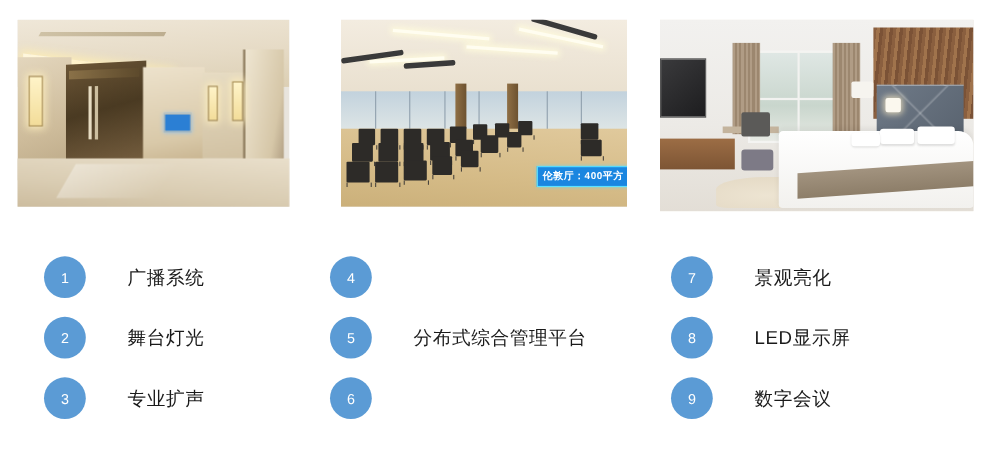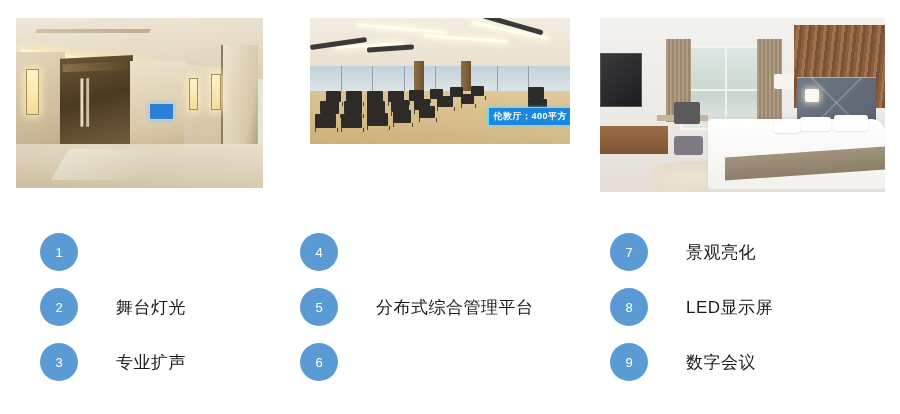--- a/index.html
+++ b/index.html
@@ -106,21 +106,21 @@
     position:absolute; width:4.5%; height:26%;
     background: linear-gradient(180deg,#fff4c9,#f3dd9a);
     box-shadow:0 0 8px 2px rgba(255,240,190,.9);
     border:1px solid #a98f55;
   }
   .sc1 { left:4%; top:30%; }
   .sc2 { left:70%; top:35%; width:3%; height:18%; }
   .sc3 { left:79%; top:33%; width:3%; height:20%; }
 
   
-  .ph2 { left: 310px; top: 18px; width: 260px; height: 126px; }
+  .ph2 { left: 310px; top: 18px; width: 260px; height: 170px; }
   .hall-ceil {
     position:absolute; left:0; top:0; width:100%; height:40%;
     background: linear-gradient(180deg,#f3ece0,#e9e0cf);
   }
   .hall-ceil .strip{
     position:absolute; height:3px; background:#fffdf0;
     box-shadow:0 0 6px 2px rgba(255,252,220,.9);
   }
   .hall-ceil .bar{
     position:absolute; height:5px; background:#3a3a3a; border-radius:2px;
@@ -413,20 +413,21 @@
     </div>
   </div>
 
 </div>
 
 <div class="list-section">
 
   <div class="col col1">
     <div class="row r1">
       <div class="bullet">1</div>
+      <div class="item-label">广播系统</div>
     </div>
     <div class="row r2">
       <div class="bullet">2</div>
       <div class="item-label">舞台灯光</div>
     </div>
     <div class="row r3">
       <div class="bullet">3</div>
       <div class="item-label">专业扩声</div>
     </div>
   </div>

